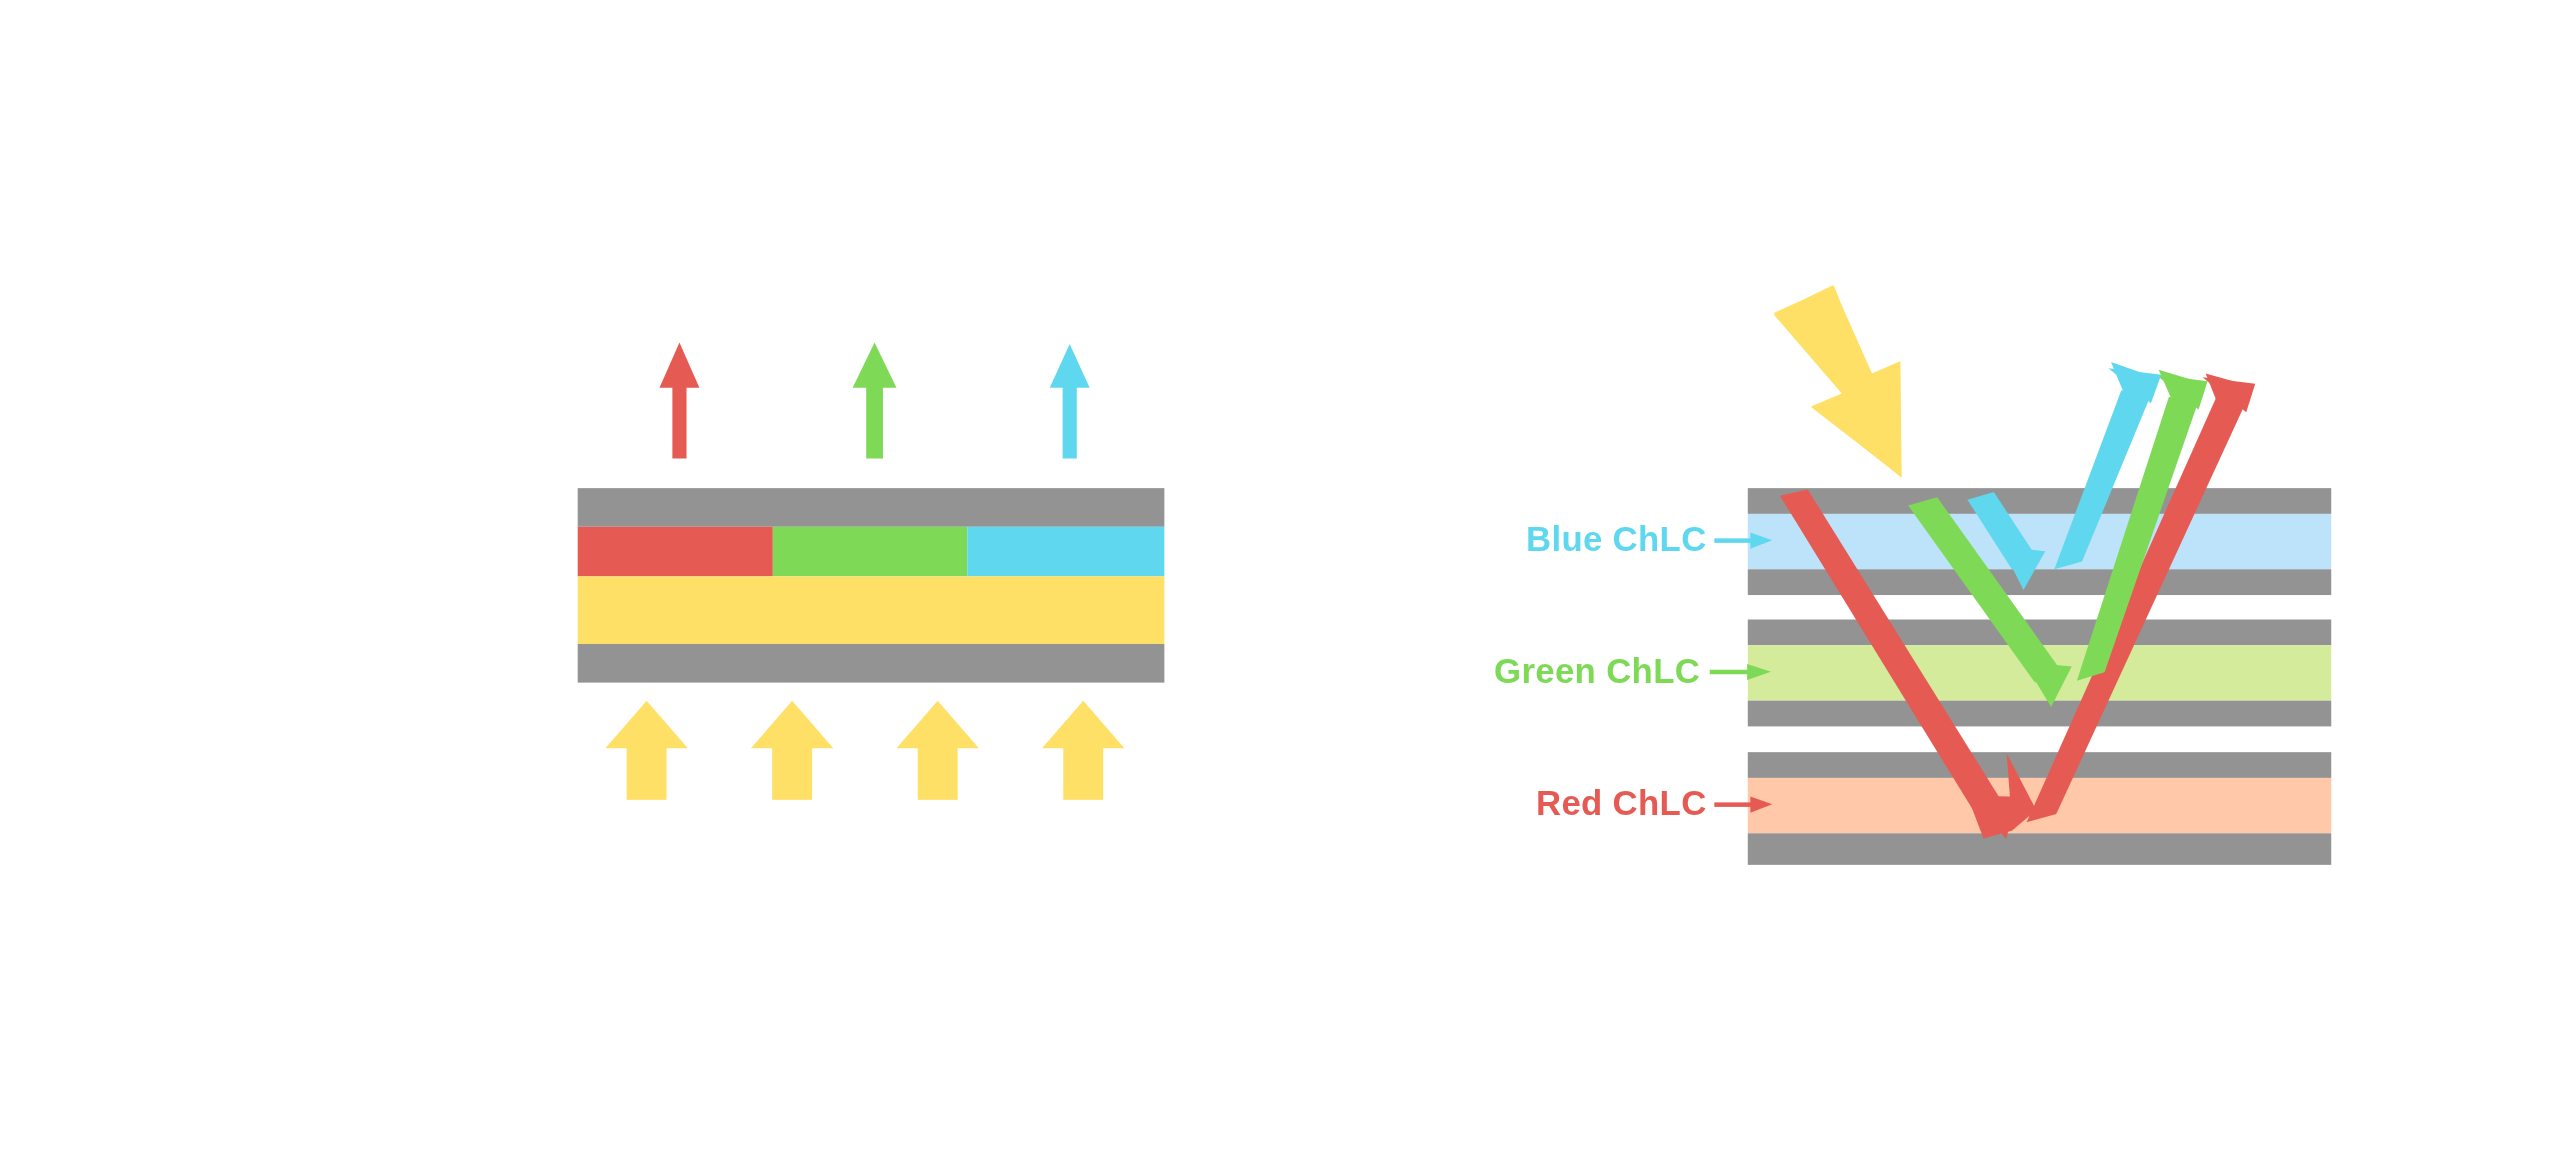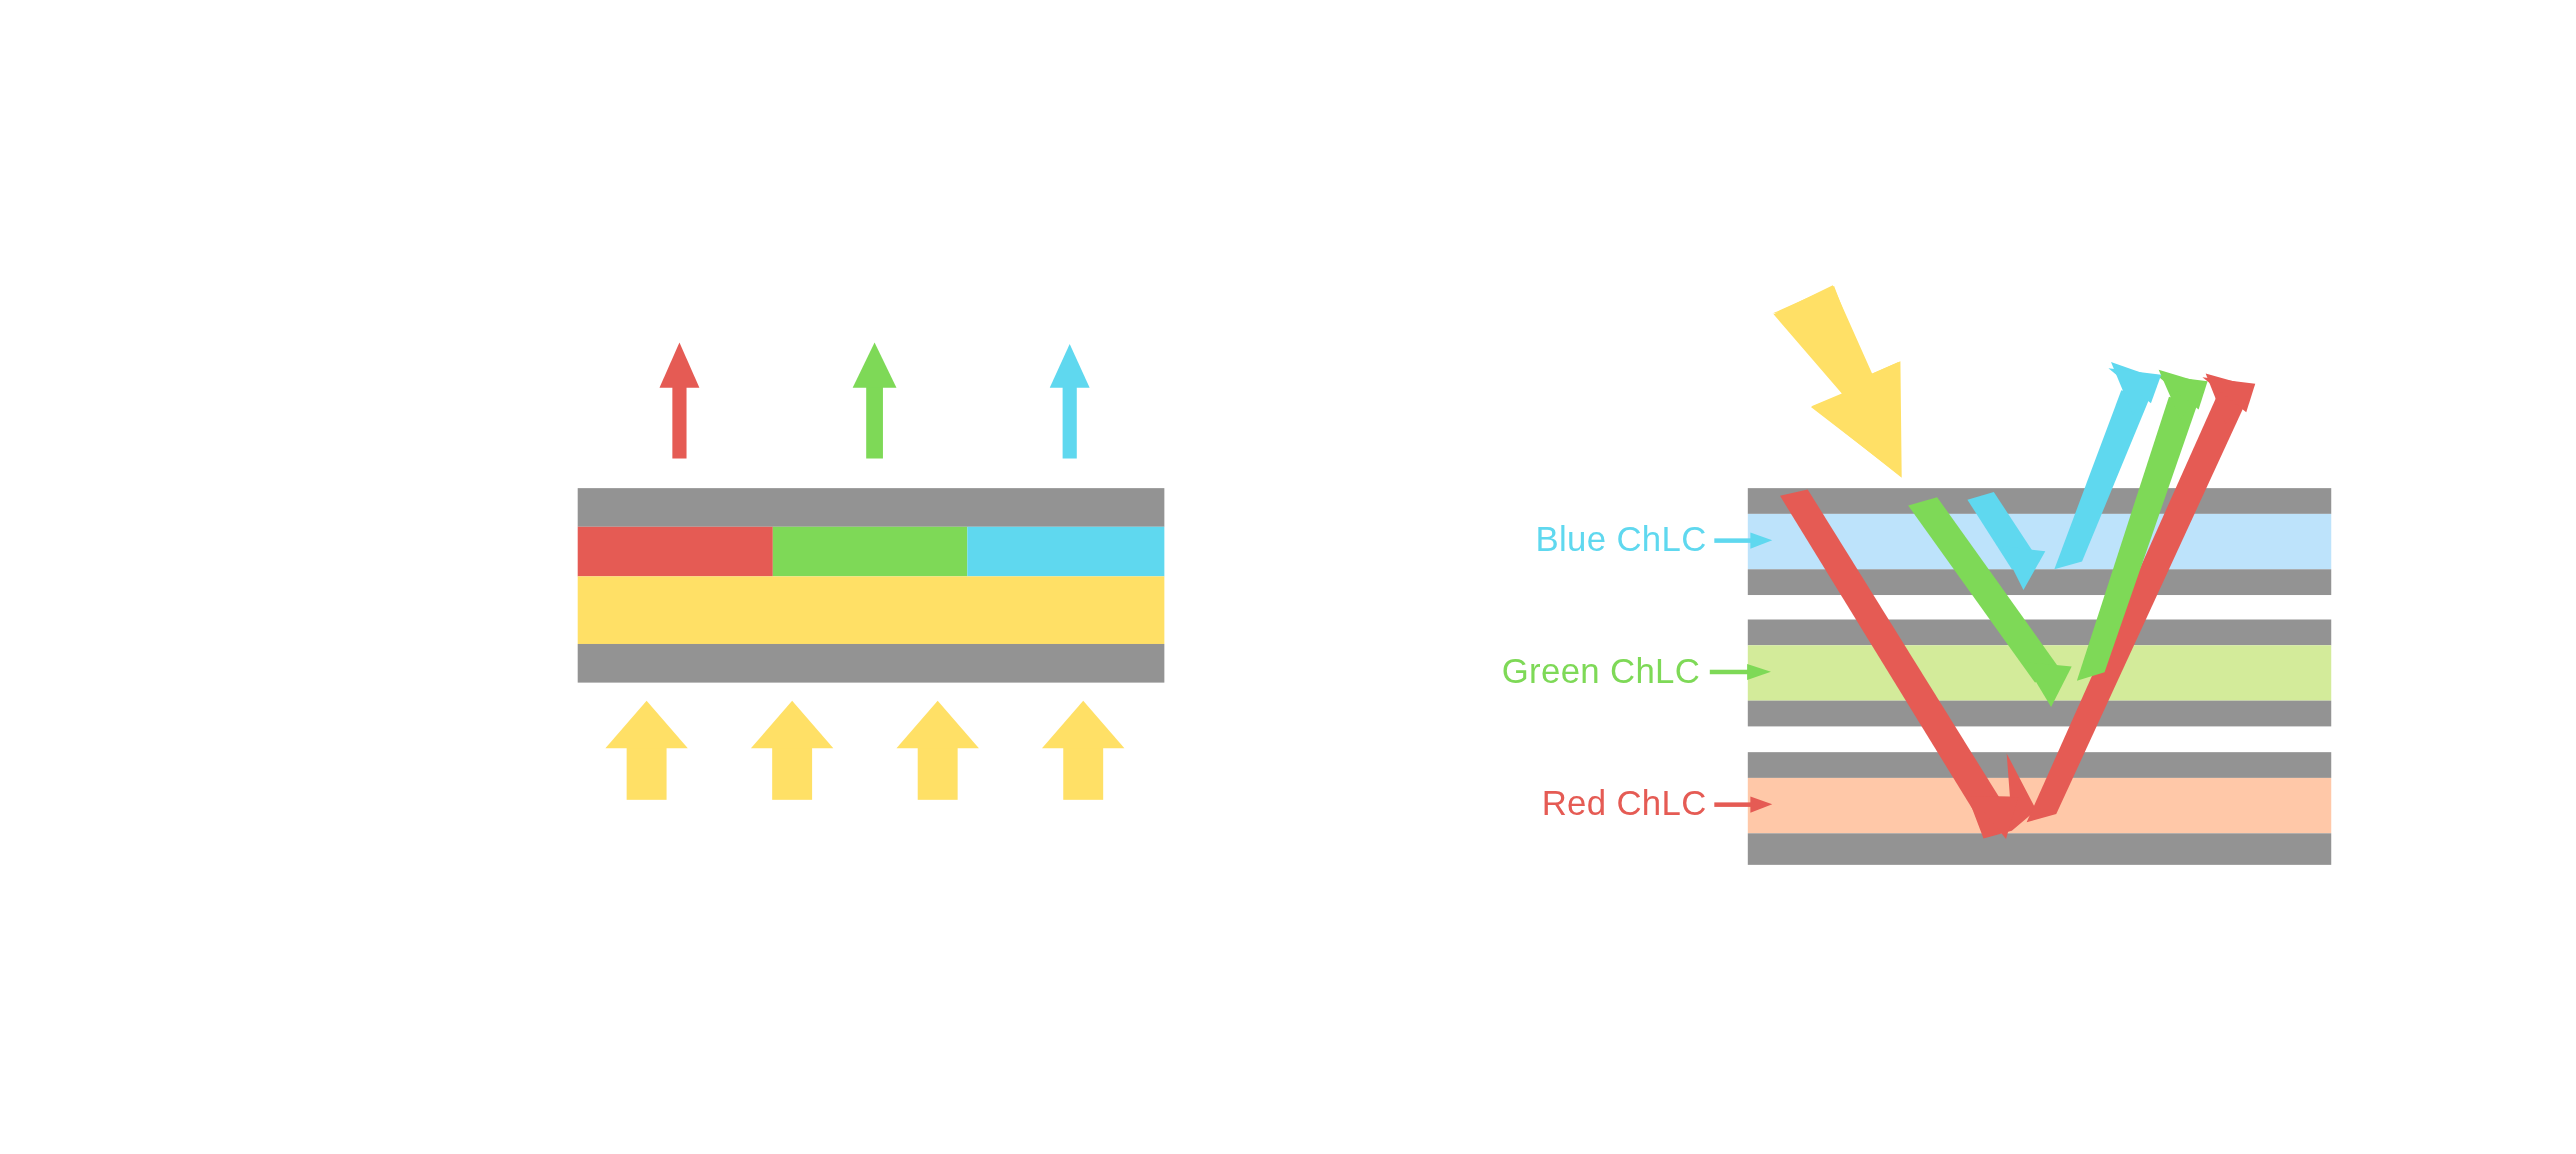--- a/index.html
+++ b/index.html
@@ -13,20 +13,21 @@
     font-family: "Liberation Sans", sans-serif;
     overflow: hidden;
     position: relative;
   }
   #figure-root {
     position: absolute;
     left: 0;
     top: 0;
     width: 2576px;
     height: 1154px;
+    font-weight: bold;
   }
   svg { display: block; }
   .chlc-label {
     font-family: "Liberation Sans", sans-serif;
     font-size: 54px;
     letter-spacing: 0.5px;
   }
 </style>
 </head>
 <body>

